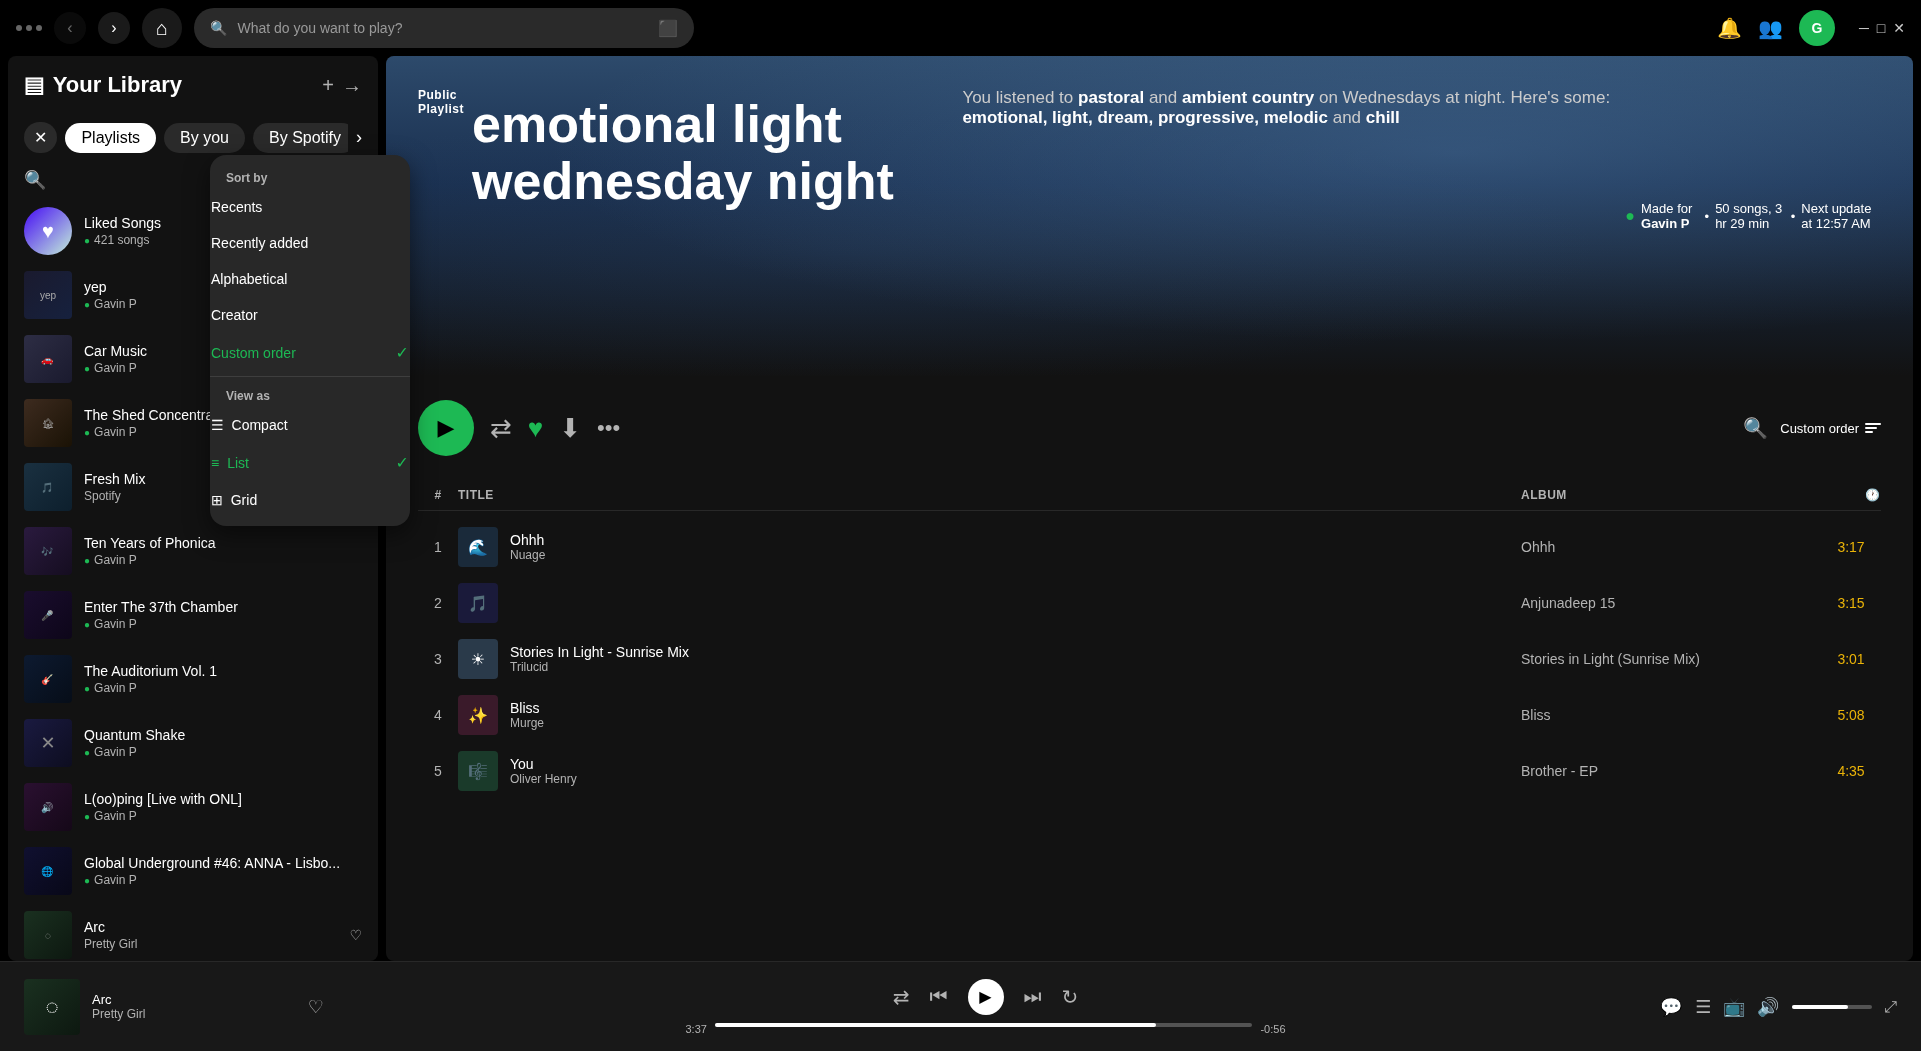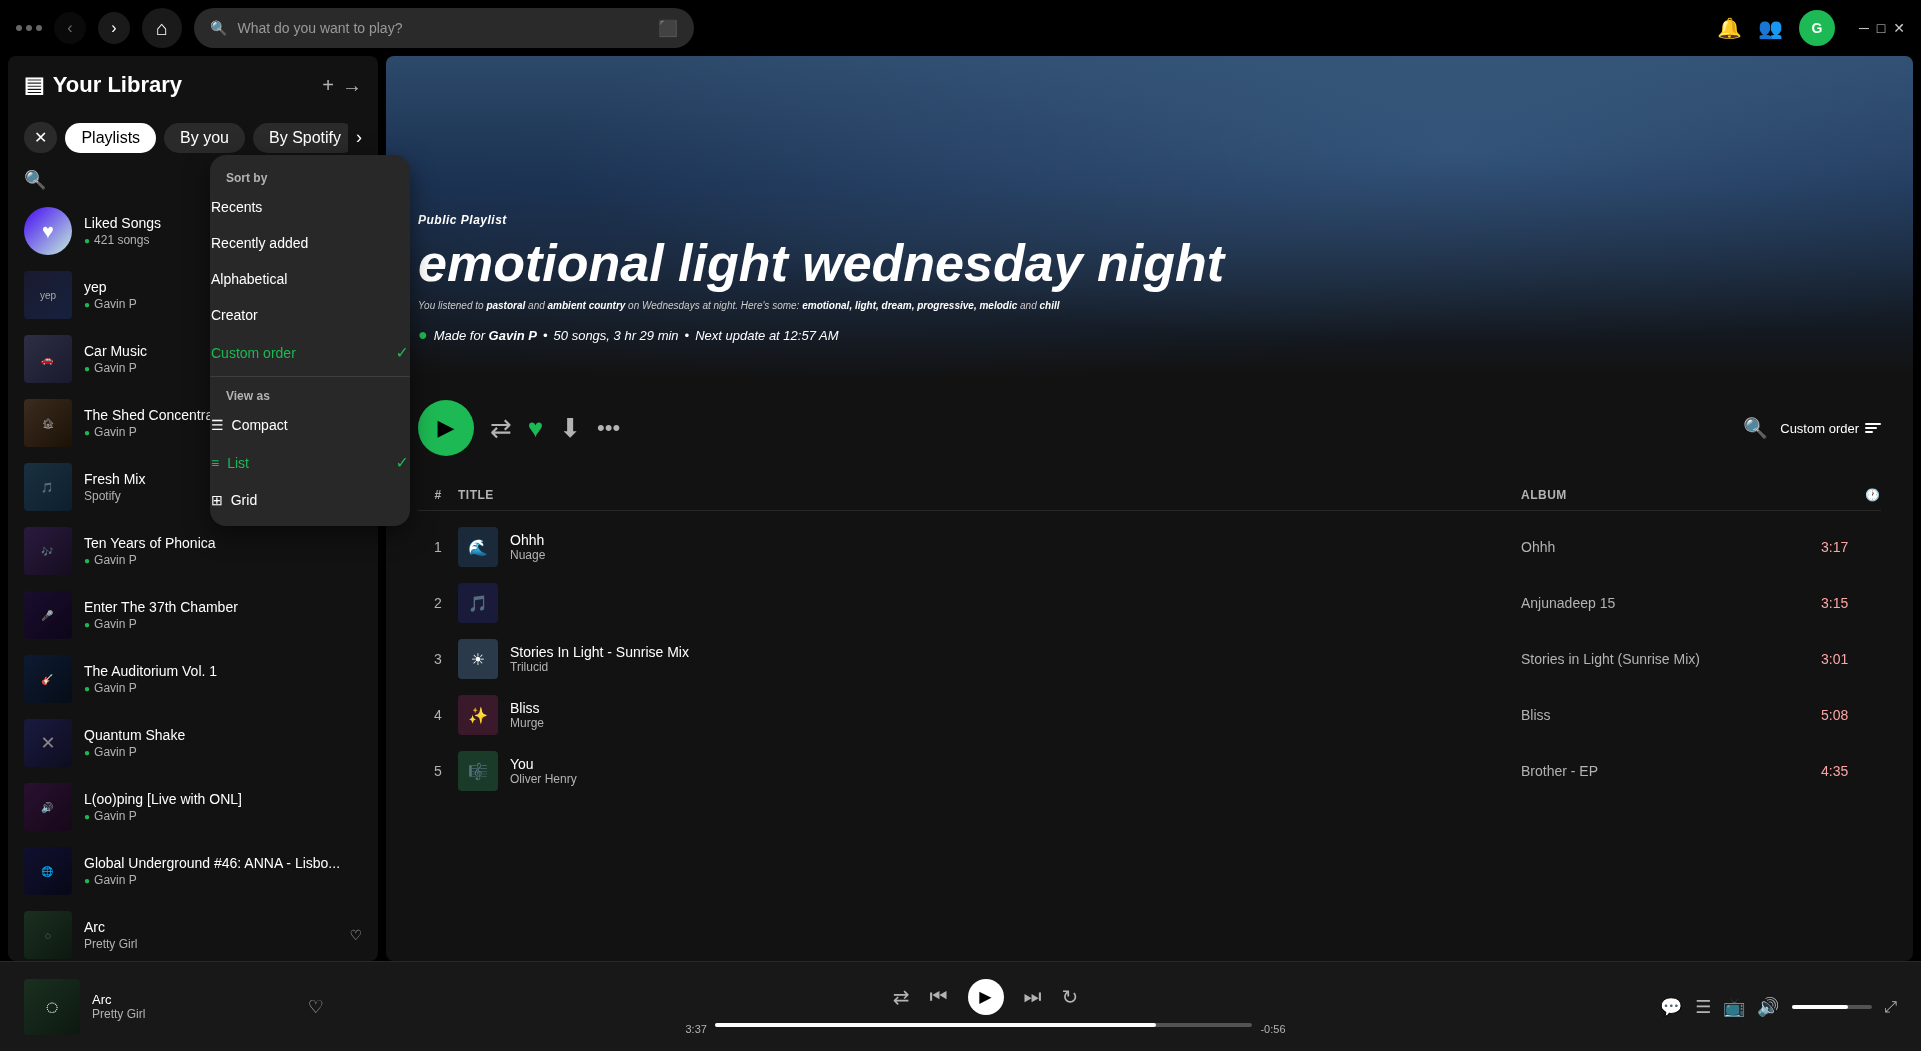--- a/index.html
+++ b/index.html
@@ -285,25 +285,23 @@
       position: relative;
     }
     .main-content::-webkit-scrollbar { width: 6px; }
     .main-content::-webkit-scrollbar-thumb { background: #555; border-radius: 3px; }
 
     .playlist-header {
       height: 320px;
       background: linear-gradient(180deg, #2d4a6b 0%, #1a3050 40%, #121212 100%);
       padding: 32px;
       display: flex;
-      flex-direction: column;
       justify-content: flex-end;
       position: relative;
       overflow: hidden;
-      font-style: italic;
     }
     .playlist-header::before {
       content: '';
       position: absolute;
       top: 0; left: 0; right: 0; bottom: 0;
       background: radial-gradient(ellipse at 70% 30%, rgba(100,150,200,0.3) 0%, transparent 60%),
                   radial-gradient(ellipse at 30% 60%, rgba(50,80,120,0.2) 0%, transparent 50%);
     }
     .playlist-label {
       font-size: 12px;
@@ -312,21 +310,21 @@
       position: relative;
     }
     .playlist-title {
       font-size: 52px;
       font-weight: 900;
       line-height: 1.1;
       margin: 8px 0;
       position: relative;
     }
     .playlist-desc {
-      font-size: 10px;
+      font-size: 17px;
       color: #ccc;
       margin-bottom: 15px;
       position: relative;
     }
     .playlist-desc strong { color: #fff; }
     .playlist-meta {
       display: flex;
       align-items: center;
       gap: 6px;
       font-size: 13px;
@@ -413,21 +411,21 @@
     .track-details { overflow: hidden; }
     .track-name {
       font-size: 14px;
       font-weight: 500;
       white-space: nowrap;
       overflow: hidden;
       text-overflow: ellipsis;
     }
     .track-artist { font-size: 12px; color: #b3b3b3; }
     .track-album { font-size: 14px; color: #b3b3b3; }
-    .track-duration { text-align: left; font-size: 14px; color: #fca5a5; }
+    .track-duration { text-align: center; font-size: 14px; color: #eab308; }
 
     
     .player-bar {
       height: 90px;
       background: #181818;
       border-top: 1px solid #282828;
       display: flex;
       align-items: center;
       padding: 0 24px;
       gap: 16px;

